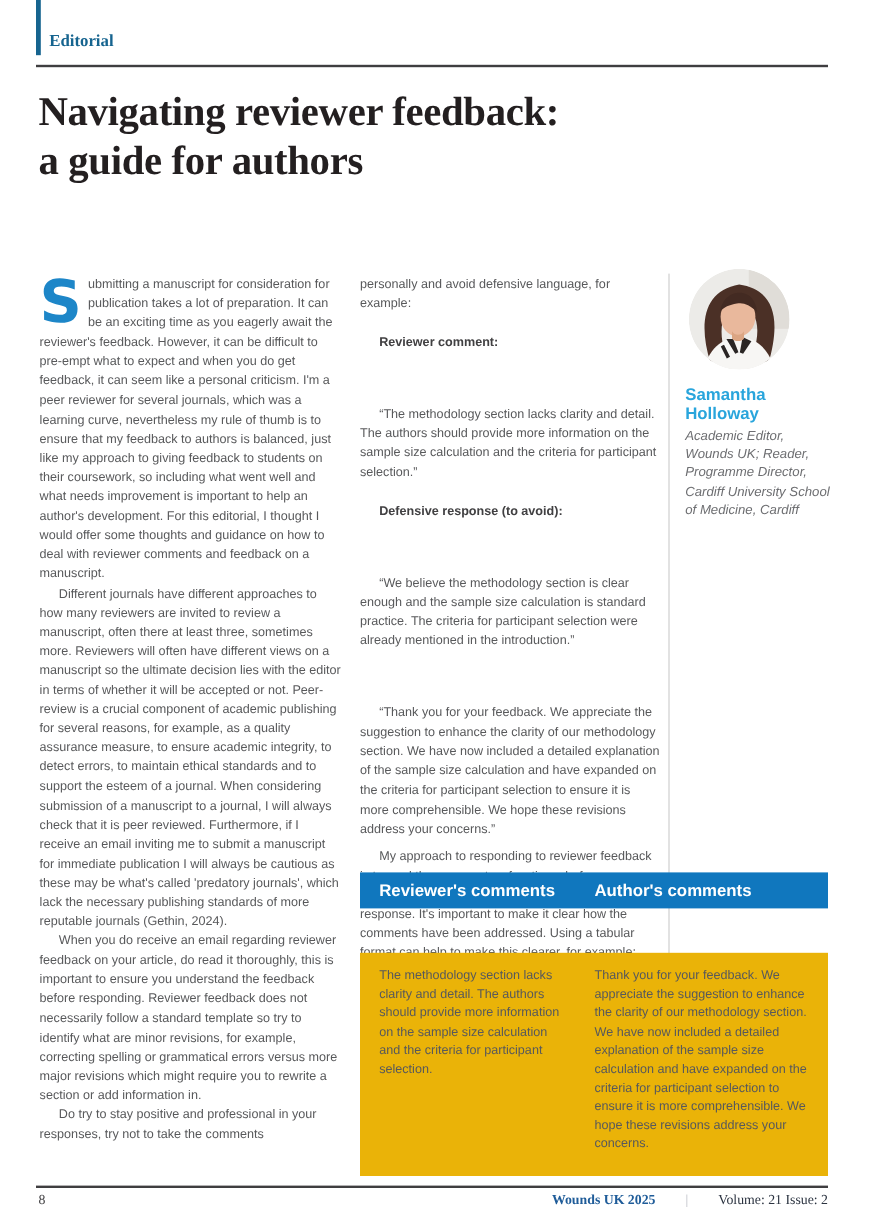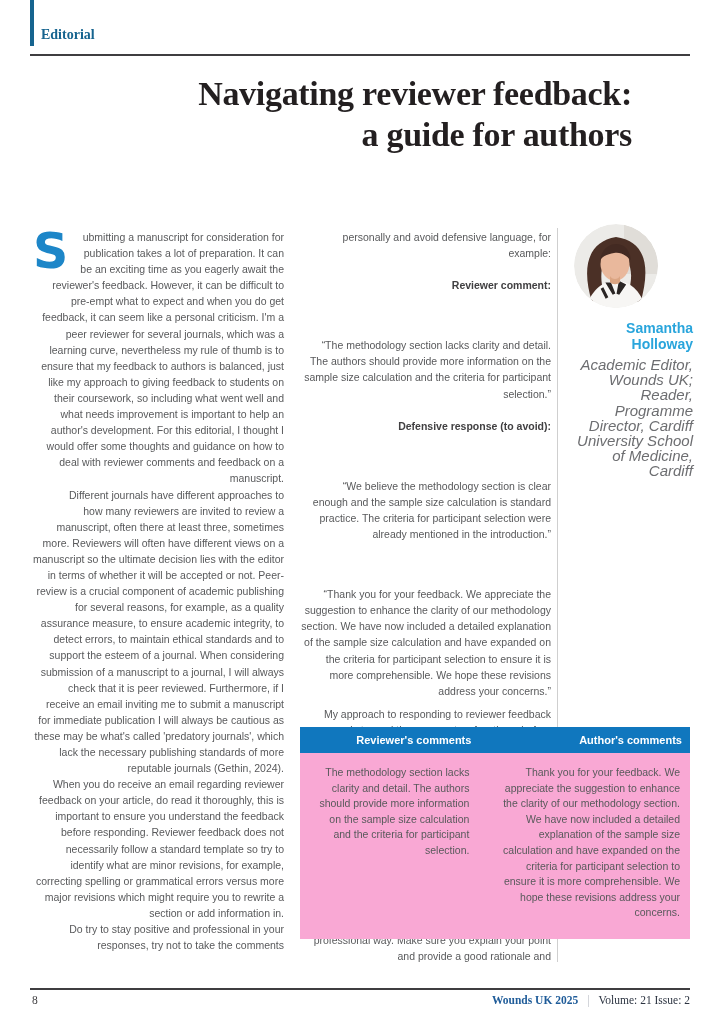--- a/index.html
+++ b/index.html
@@ -1,19 +1,19 @@
 <!DOCTYPE html>
 <html><head>
 <meta charset="utf-8">
 <style>
   * { margin:0; padding:0; box-sizing:border-box; }
   html,body { background:#ffffff; }
   .page {
     position:relative; width:724px; height:1024px; background:#ffffff;
-    font-family:"Liberation Sans", sans-serif; overflow:hidden;text-align:right;
+    font-family:"Liberation Sans", sans-serif; overflow:hidden;
   }
   
   .corner-bar { position:absolute; left:30px; top:0; width:4px; height:46px; background:#16648f; }
   .section-label {
     position:absolute; left:41px; top:27px;
     font-family:"Liberation Serif", serif; font-weight:bold; font-size:14px; color:#16648f;
   }
   .top-rule { position:absolute; left:30px; top:54px; width:660px; height:2px; background:#3f3e40; }
   .article-title {
     position:absolute; left:32px; top:74px; width:600px;
@@ -32,43 +32,43 @@
   }
   .subhead { font-weight:bold; color:#414042; text-indent:16px; margin-top:16px; }
   .quote-para { text-indent:16px;margin-top:44px; }
   .spacer-para { margin-top:7px; }
   
   .column-divider { position:absolute; left:557px; top:228px; width:1px; height:734px; background:#cfcfcf; }
   
   .sidebar { position:absolute; left:571px; top:224px; width:122px; }
   .avatar-wrap { width:84px; height:84px; border-radius:50%; overflow:hidden; margin-left:3px; }
   .author-name { margin-top:12px; font-weight:bold; font-size:14px; color:#29a5dc; }
-  .author-creds { margin-top:5px; font-style:italic; font-size:15px; line-height:15.2px; color:#6d6e71; }
+  .author-creds { margin-top:5px; font-style:italic; font-size:11px; line-height:15.2px; color:#6d6e71; }
   
   .comments-table { position:absolute; left:300px; top:727px; width:390px; z-index:2; }
   .table-head { display:flex; background:#1077be; }
   .table-head .cell {
-    color:#ffffff; font-weight:bold; font-size:11px; padding:7px 8px 7px 16px;
+    color:#ffffff; font-weight:bold; font-size:14px; padding:7px 8px 7px 16px;
   }
-  .table-body { display:flex; background:#f9a8d4; }
+  .table-body { display:flex; background:#eab308;margin-top:37px; }
   .table-body .cell {
     font-size:10.5px; line-height:15.6px; color:#58595b; padding:12px 10px 18px 16px;
   }
   .cell.c1 { width:46%; }
   .cell.c2 { width:54%; }
   
   .col-right-after { position:absolute; left:300px; top:916px; width:251px; }
   
   .footer-rule { position:absolute; left:30px; top:988px; width:660px; height:1.5px; background:#3f3e40; }
   .footer-page {
     position:absolute; left:32px; top:994px;
     font-family:"Liberation Serif", serif; font-size:11.5px; color:#3f3e40;
   }
   .footer-right {
-    position:absolute; right:34px; top:994px; display:flex; gap:9px; align-items:baseline;
+    position:absolute; right:34px; top:994px; display:flex; gap:25px; align-items:baseline;
     font-family:"Liberation Serif", serif; font-size:11.5px;
   }
   .footer-journal { color:#1f5c99; font-weight:bold; }
   .footer-sep { color:#b9bcc4; }
   .footer-volume { color:#2b3340; }
 </style>
 </head>
 <body>
 
 <div class="page">

